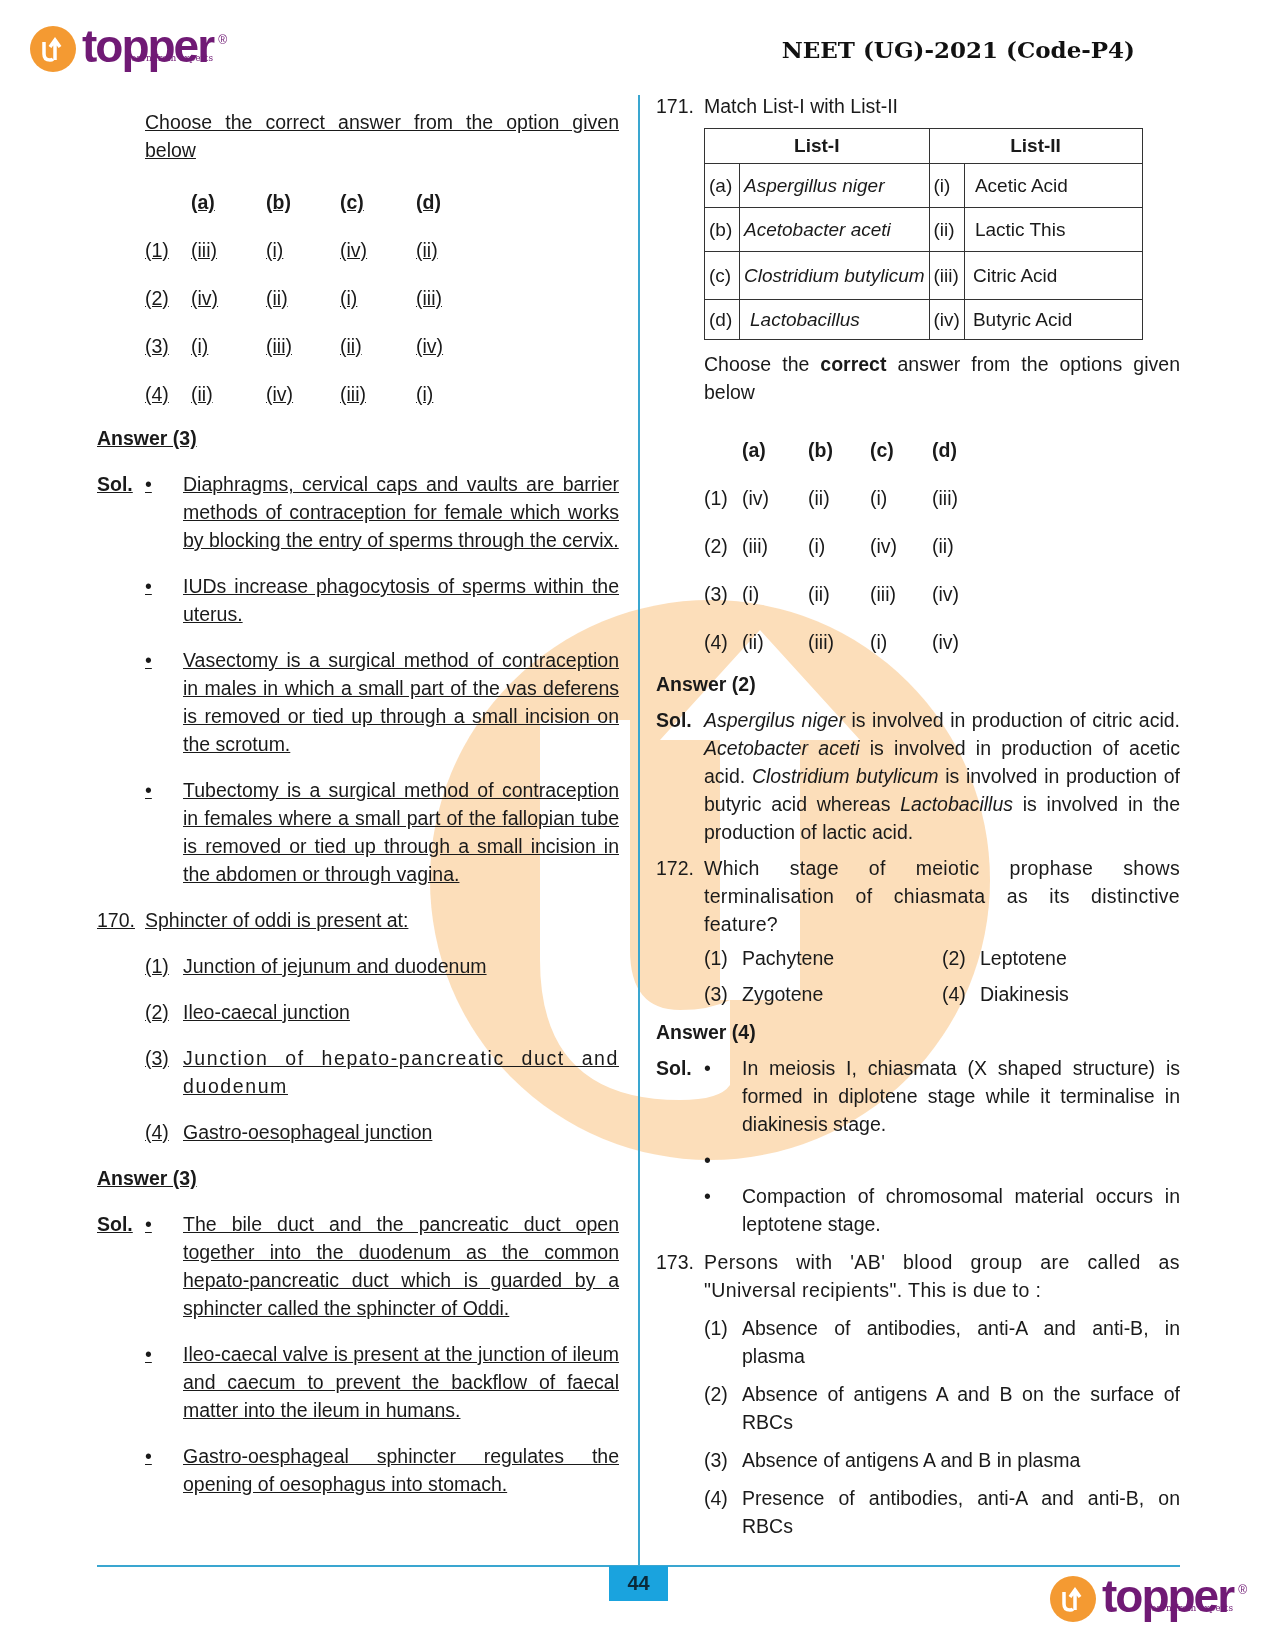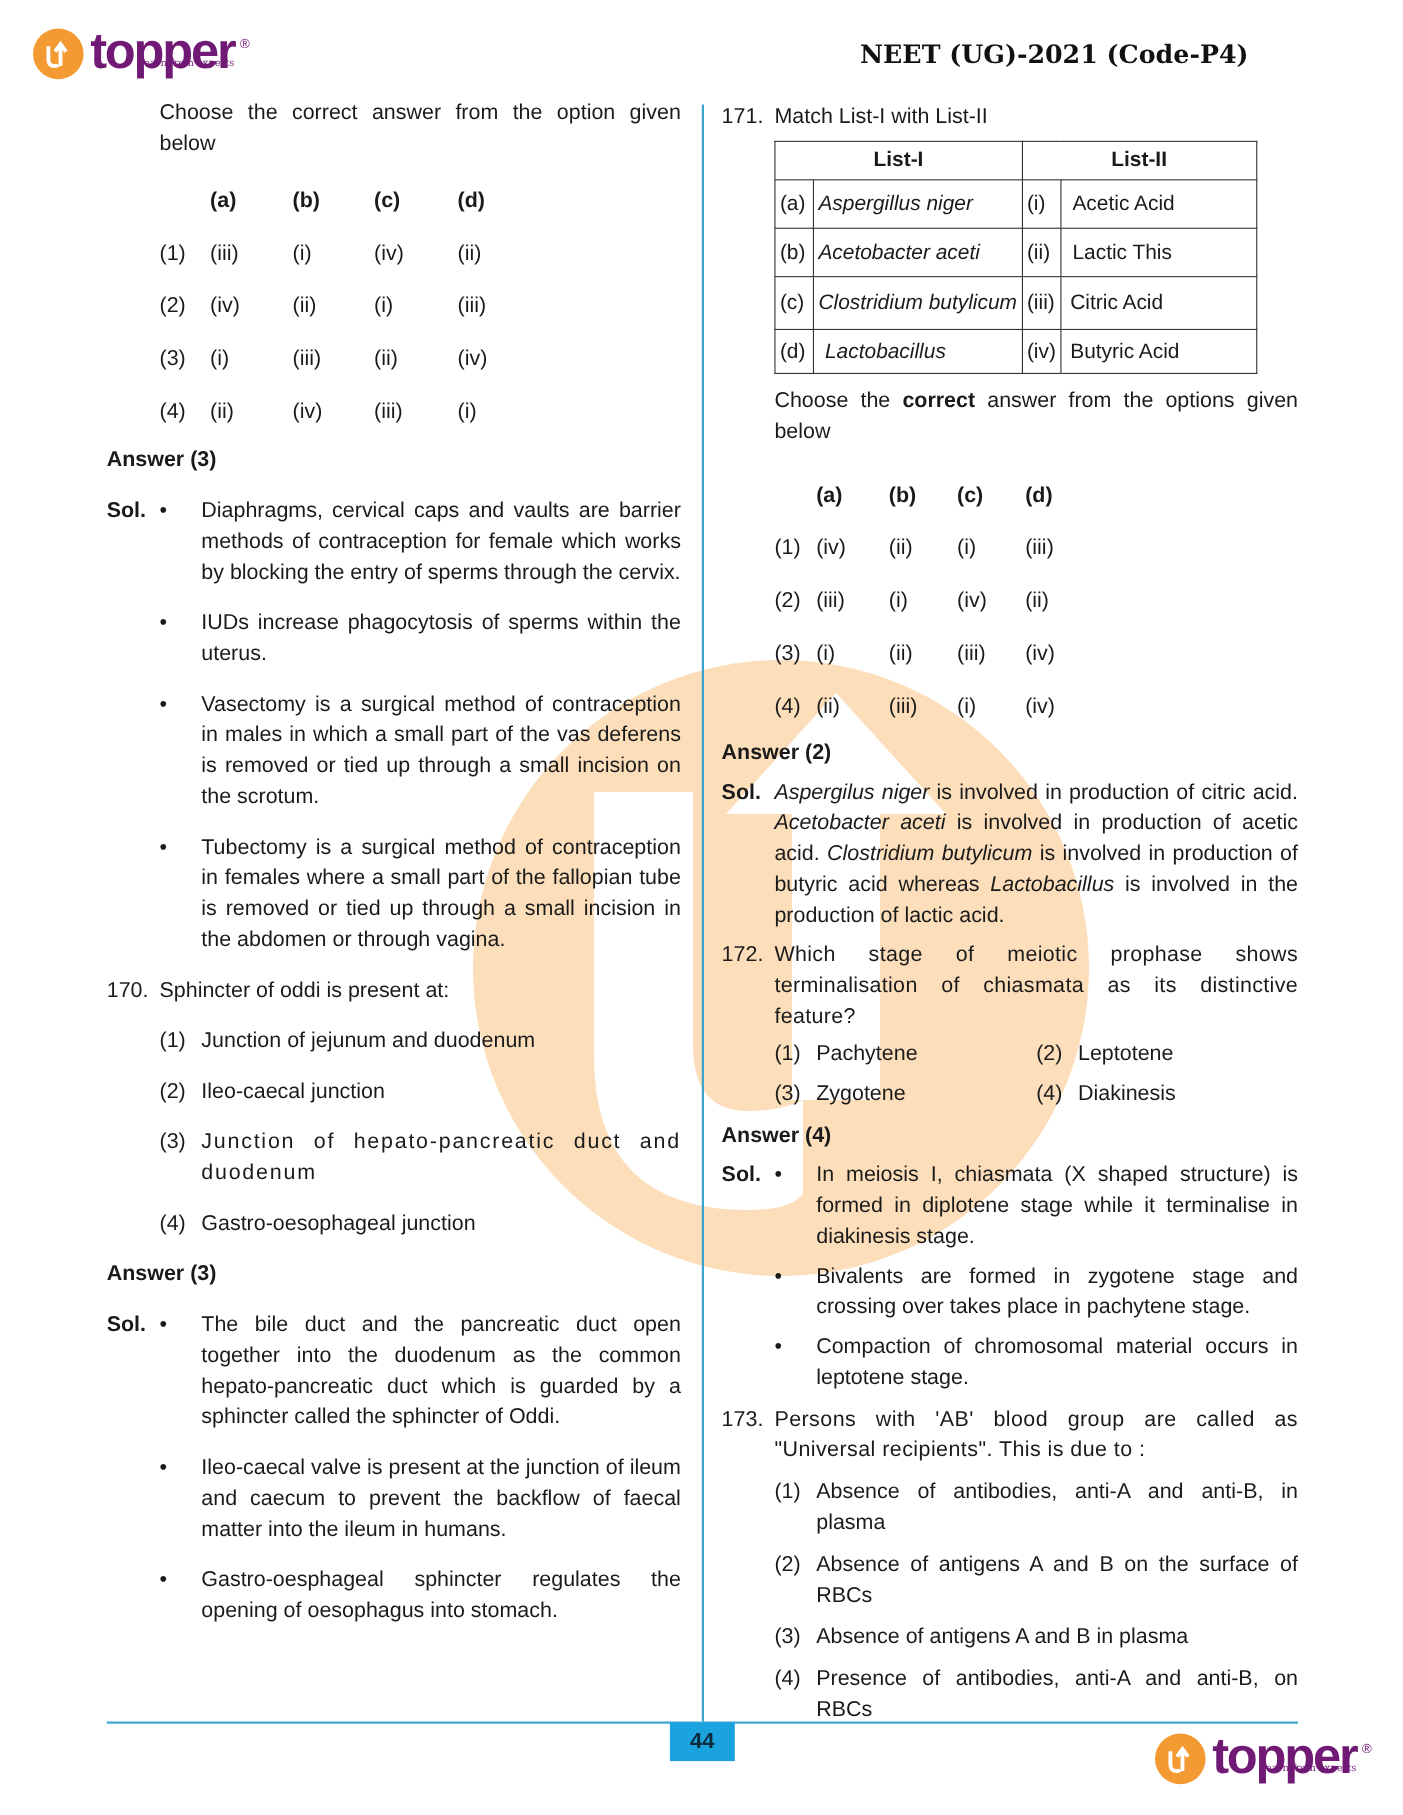--- a/index.html
+++ b/index.html
@@ -28,21 +28,21 @@
     position: absolute; right: 140px; top: 36px; z-index: 2;
     font-family: "DejaVu Serif", serif; font-weight: 700; font-size: 23px; color: #111;
   }
   .divider-v { position: absolute; left: 638px; top: 95px; width: 2px; height: 1470px; background: #3aa6d0; z-index: 1; }
   .divider-h { position: absolute; left: 97px; top: 1565px; width: 1083px; height: 2px; background: #3aa6d0; z-index: 1; }
   .page-num {
     position: absolute; left: 609px; top: 1566px; width: 59px; height: 35px; background: #1aa3de;
     color: #0b2a3a; font-weight: 700; font-size: 20px; display: flex; align-items: center; justify-content: center; z-index: 2;
   }
   .col { position: absolute; z-index: 2; line-height: 28px; }
-  .col-left { left: 97px; top: 88px; width: 522px; }
+  .col-left { left: 97px; top: 108px; width: 522px; text-decoration: underline; }
   .col-right { left: 656px; top: 92px; width: 524px; }
   .p { text-align: justify; margin: 0; }
   .indent { padding-left: 48px; }
   .bold { font-weight: 700; }
   .answer { font-weight: 700; margin: 0; }
   .opt-table { border-collapse: collapse; }
   .opt-table td { padding: 0; height: 48px; vertical-align: middle; }
   .sol { display: flex; }
   .sol-label { font-weight: 700; width: 48px; flex-shrink: 0; }
   .bullet-row { display: flex; }
@@ -293,21 +293,20 @@
       </div>
   </div>
   <p class="answer" style="margin-top:2px;margin-bottom:8px">Answer (4)</p>
   <div class="sol">
     <span class="sol-label">Sol.</span>
     <span style="width:38px;flex-shrink:0">•</span>
     <span class="bullet-txt">In meiosis I, chiasmata (X shaped structure) is formed in diplotene stage while it terminalise in diakinesis stage.</span>
   </div>
   <div class="bullet-row" style="margin-top:8px">
     <span class="bullet">•</span>
-    <span class="bullet-txt">Bivalents are formed in zygotene stage and crossing over takes place in pachytene stage.</span>
   </div>
   <div class="bullet-row" style="margin-top:8px">
     <span class="bullet">•</span>
     <span class="bullet-txt">Compaction of chromosomal material occurs in leptotene stage.</span>
   </div>
 
   <div class="qrow" style="margin-top:10px">
     <span class="qnum">173.</span>
     <span class="qtxt" style="letter-spacing:0.4px">Persons with 'AB' blood group are called as "Universal recipients". This is due to :</span>
   </div>

